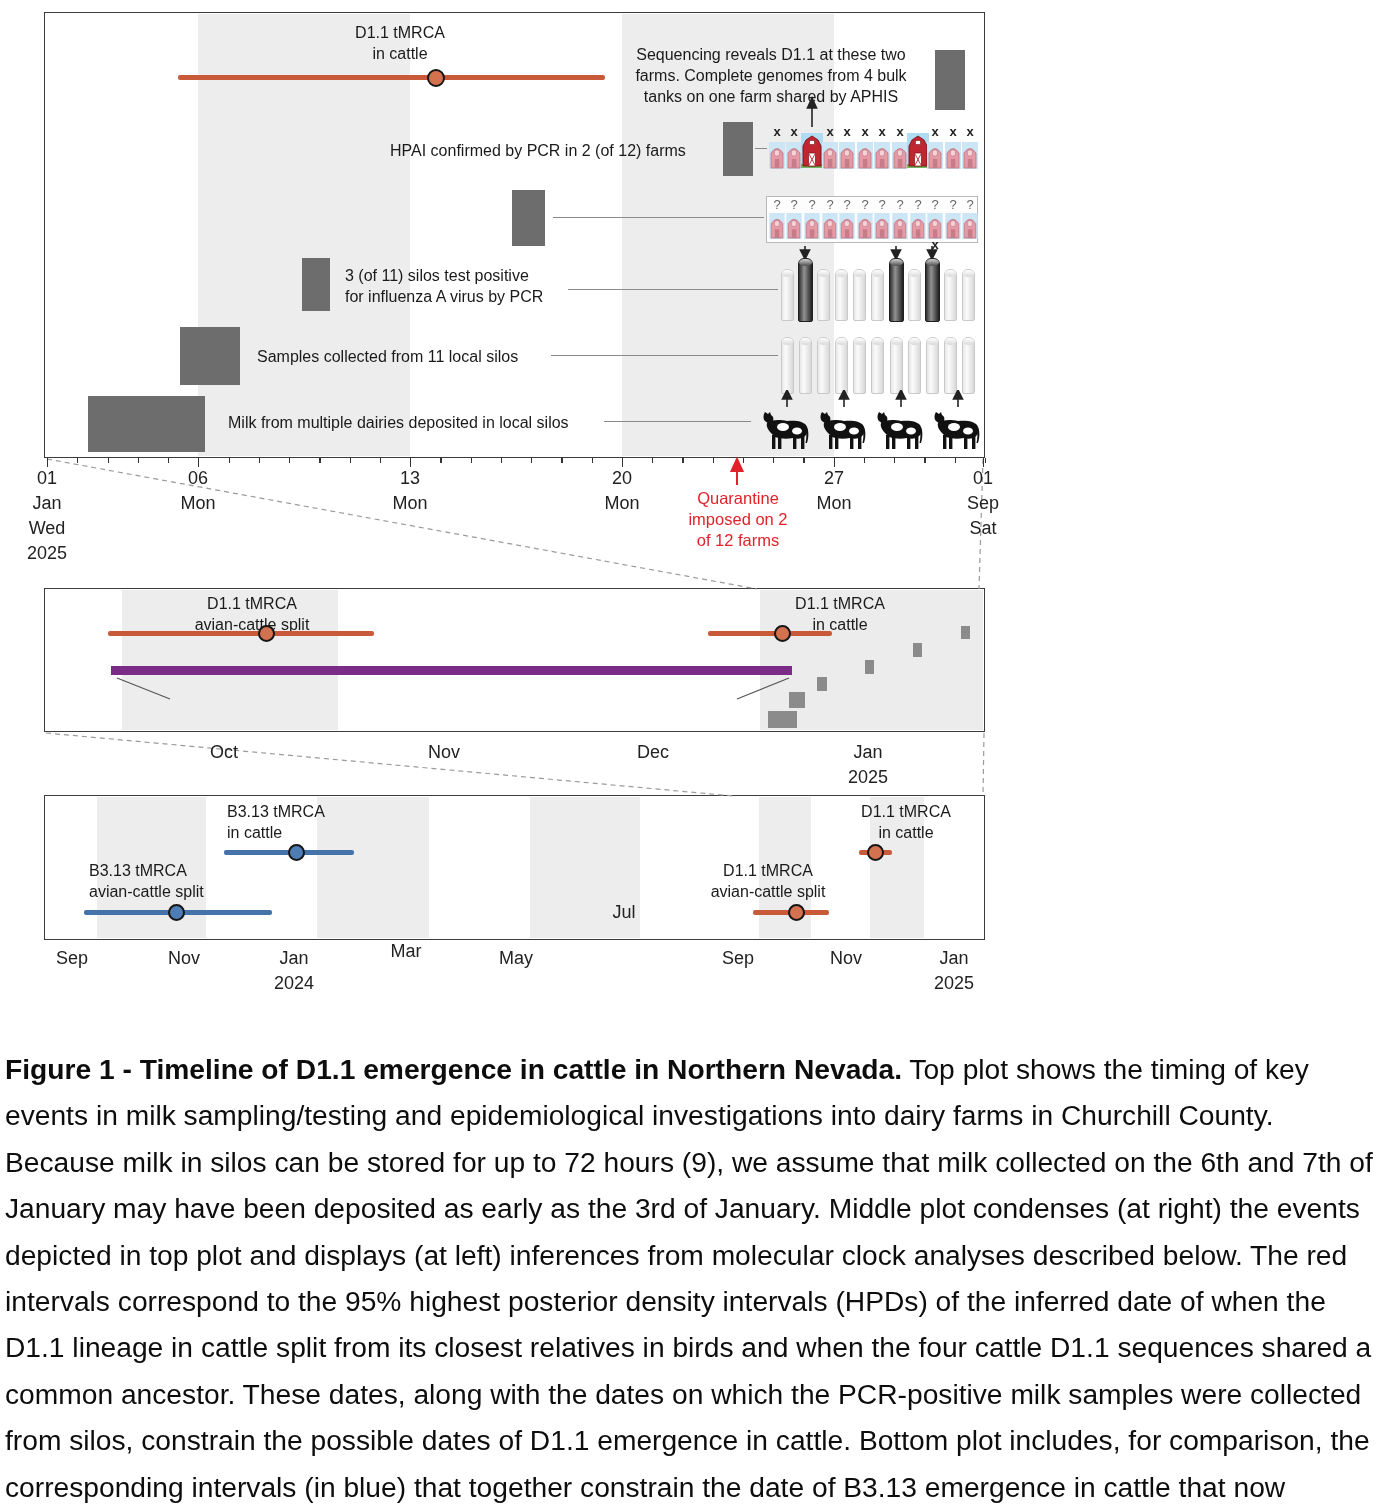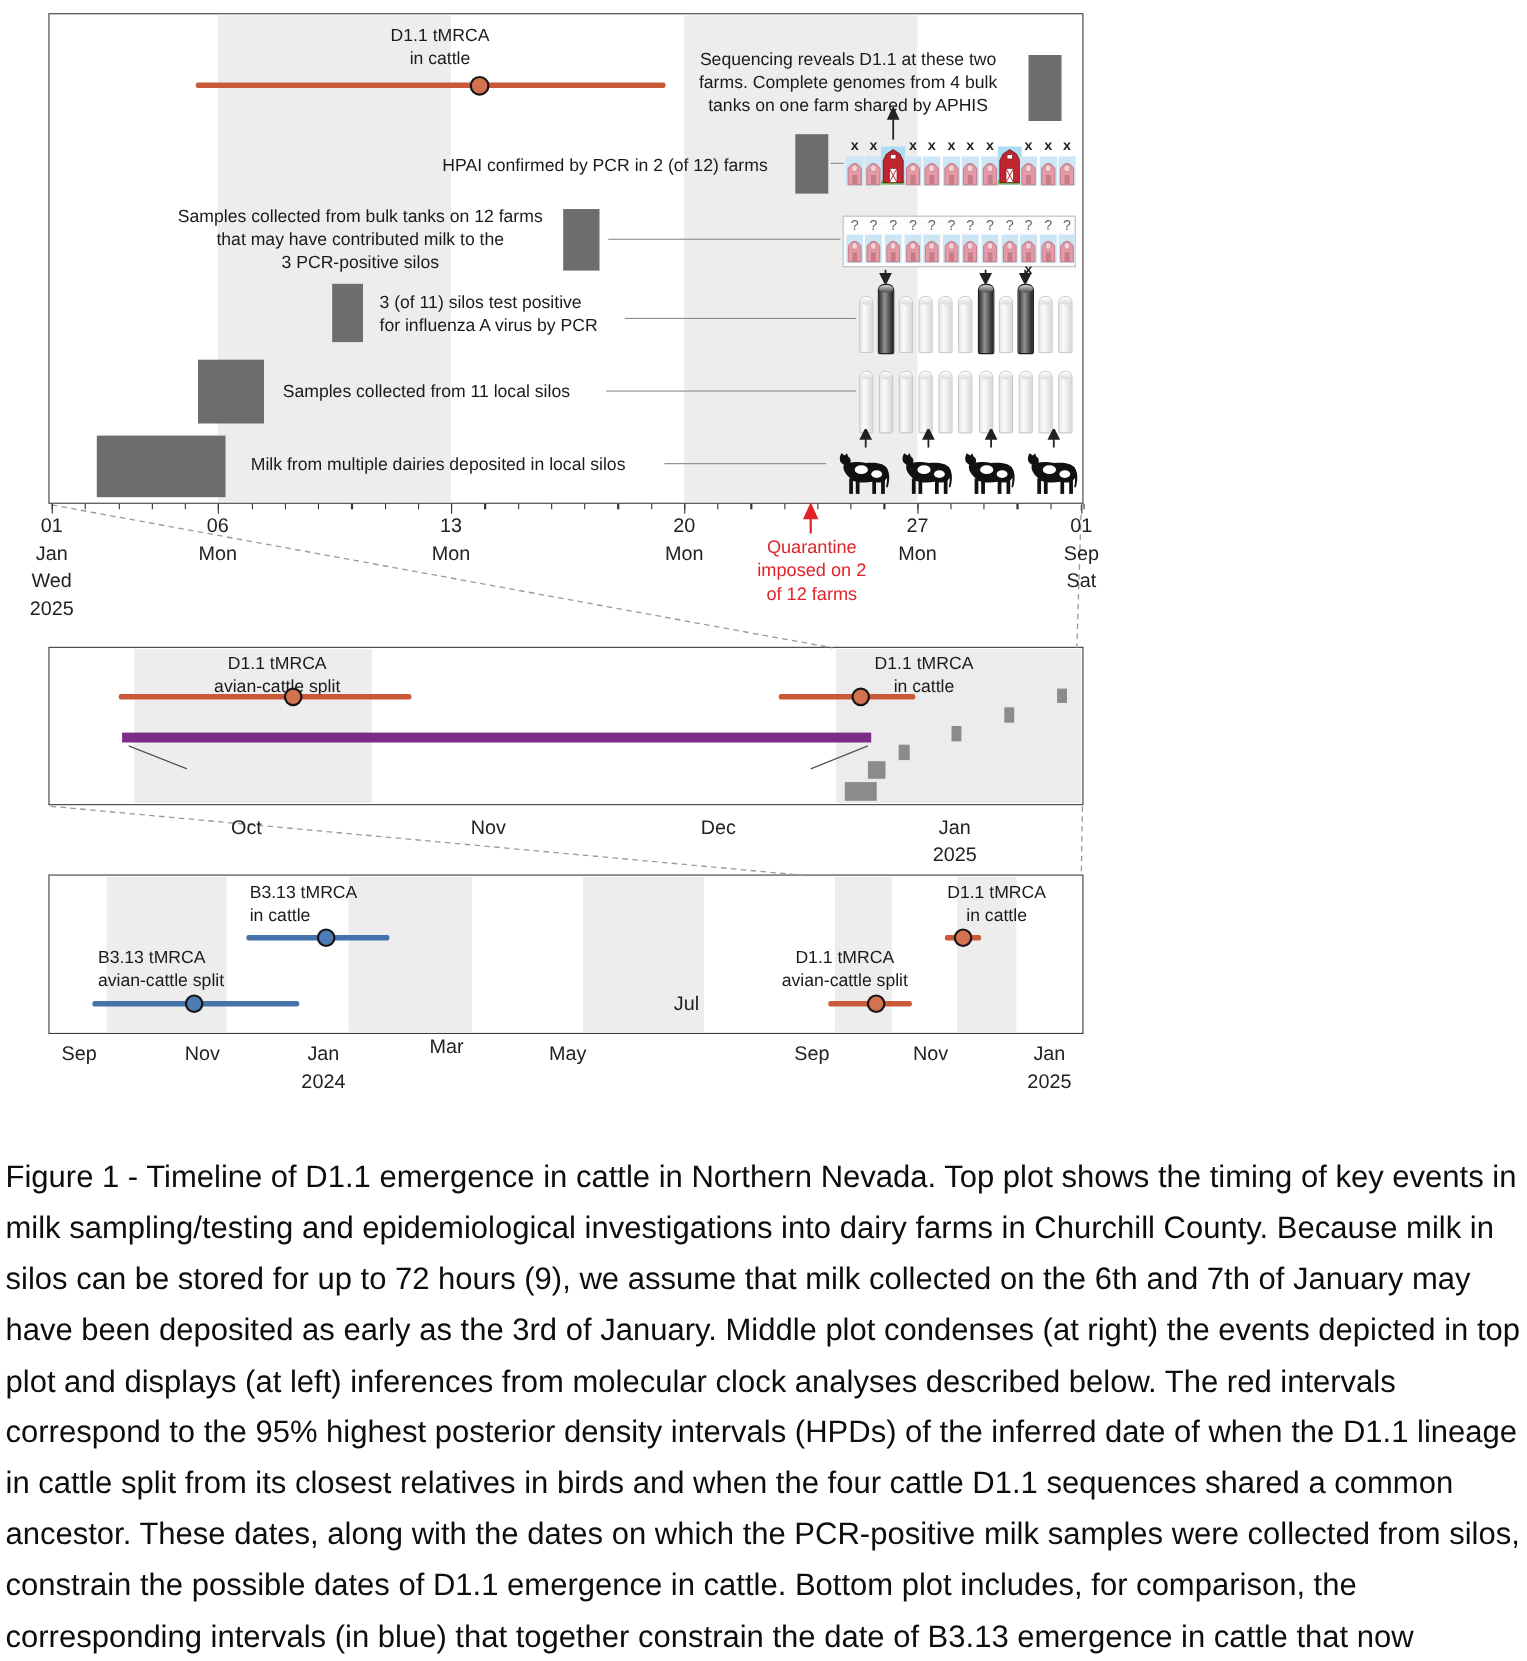--- a/index.html
+++ b/index.html
@@ -9,36 +9,36 @@
   .band{position:absolute;background:#ededed;}
   .bar{position:absolute;background:#6d6d6d;}
   .hpd{position:absolute;height:5px;border-radius:2px;}
   .hpd.red{background:#c85a3a;}
   .hpd.blue{background:#4573a9;}
   .mk{position:absolute;border-radius:50%;border:2.6px solid #161616;box-sizing:border-box;}
   .mk.red{background:#d4714e;}
   .mk.blue{background:#4e7cb5;}
   .lbl{position:absolute;font-size:16px;line-height:21px;color:#1a1a1a;white-space:nowrap;}
   .lbl.c{text-align:center;}
-  .lbl.r{text-align:center;}
+  .lbl.r{text-align:left;}
   .leader{position:absolute;height:1.3px;background:#8a8a8a;}
   .tick{position:absolute;width:1.2px;background:#333;}
   .axlab{position:absolute;width:96px;text-align:center;font-size:18px;line-height:25px;color:#222;}
   .qbox{position:absolute;border:1.2px solid #b9b9b9;background:#fdfdfd;box-sizing:border-box;}
   .silo{position:absolute;box-sizing:border-box;border:1px solid #c9c9c9;border-radius:6px 6px 2px 2px;background:linear-gradient(90deg,#e7e7e7,#fbfbfb 35%,#d8d8d8);}
   .silo:before{content:"";position:absolute;left:0;right:0;top:0;height:7px;border-radius:50%;background:linear-gradient(#ffffff,#d8d8d8);}
   .silo.dark{border-color:#1f1f1f;background:linear-gradient(90deg,#2f2f2f,#929292 40%,#1f1f1f);}
   .silo.dark:before{background:linear-gradient(#d2d2d2,#4d4d4d);}
   .glyph{position:absolute;font-size:13px;font-weight:600;color:#222;text-align:center;}
   .purple-bar{position:absolute;background:#7b2c87;}
   .mini{position:absolute;background:#8b8b8b;}
   .qtext{position:absolute;text-align:center;color:#e0232a;font-size:16.5px;line-height:21px;}
   .possible{position:absolute;font-size:22px;color:#222;text-align:center;white-space:nowrap;}
   #caption{position:absolute;left:5px;top:1046px;width:1378px;font-size:28.2px;line-height:1.645;color:#0d0d0d;}
-  #caption b{font-weight:400;}
+  #caption b{font-weight:700;}
   svg.overlay{position:absolute;left:0;top:0;pointer-events:none;}
 </style>
 </head>
 <body>
 
 <div id="canvas">
 
   <div class="plot" style="left:44px;top:12px;width:941px;height:446px;"></div>
   <div class="band" style="left:198px;top:14px;width:212px;height:442px;"></div>
   <div class="band" style="left:622px;top:14px;width:212px;height:442px;"></div>
@@ -57,25 +57,20 @@
   <div class="bar" style="left:180px;top:327px;width:60px;height:58px;"></div>
   <div class="bar" style="left:88px;top:396px;width:117px;height:56px;"></div>
 
   <div class="lbl c" style="left:615px;top:44px;width:312px;">
     <div>Sequencing reveals D1.1 at these two</div>
     <div>farms. Complete genomes from 4 bulk</div>
     <div>tanks on one farm shared by APHIS</div>
   </div>
   <div class="lbl r" style="left:390px;top:140px;width:320px;">
     <div>HPAI confirmed by PCR in 2 (of 12) farms</div>
-  </div>
-  <div class="lbl r" style="left:150px;top:187px;width:355px;">
-    <div>Samples collected from bulk tanks on 12 farms</div>
-    <div>that may have contributed milk to the</div>
-    <div>3 PCR-positive silos</div>
   </div>
   <div class="lbl" style="left:345px;top:265px;">
     <div>3 (of 11) silos test positive</div>
     <div>for influenza A virus by PCR</div>
   </div>
   <div class="lbl" style="left:257px;top:346px;">
     <div>Samples collected from 11 local silos</div>
   </div>
   <div class="lbl" style="left:228px;top:412px;">
     <div>Milk from multiple dairies deposited in local silos</div>

